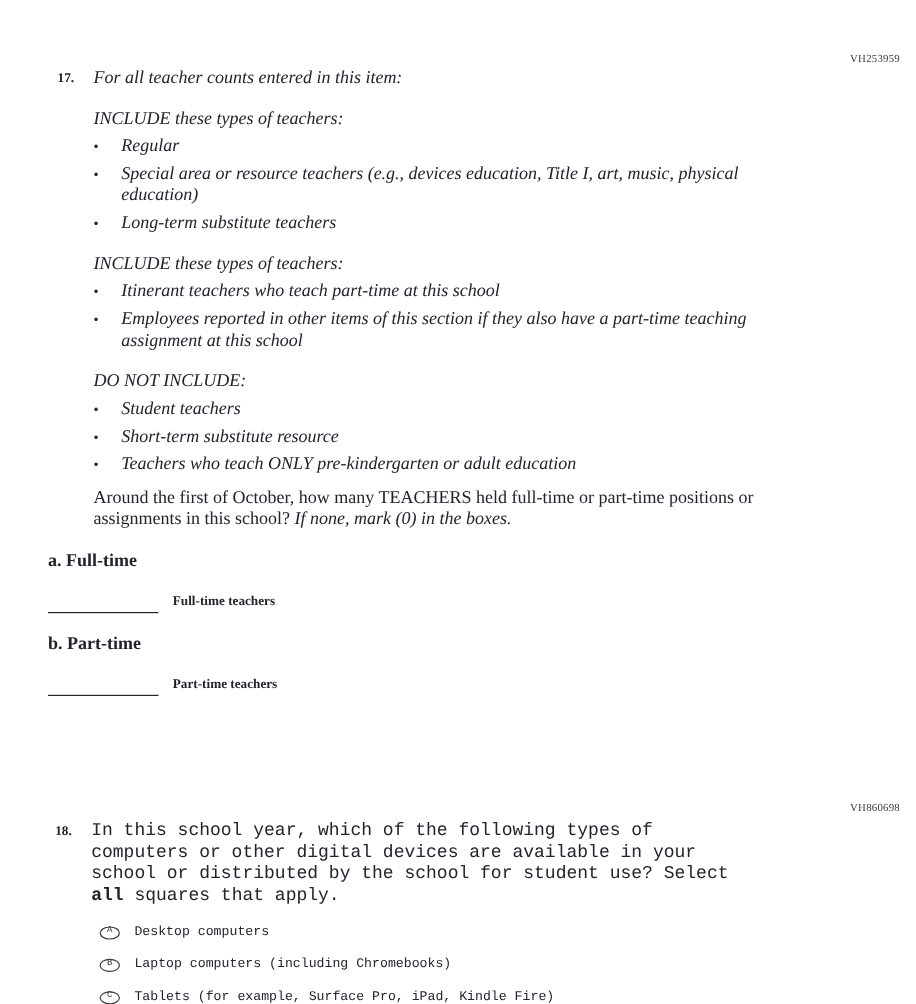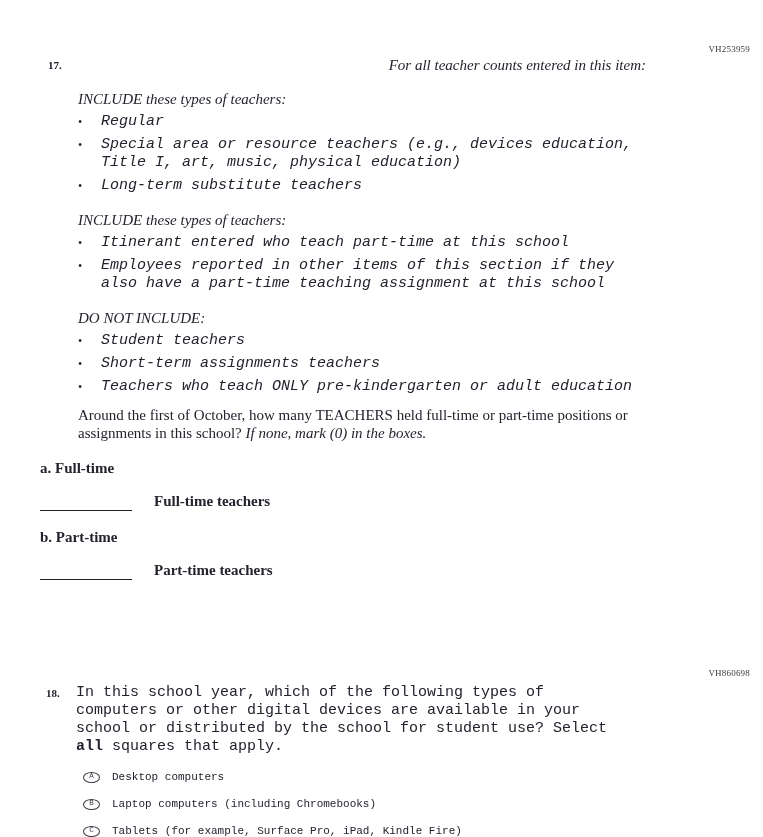--- a/index.html
+++ b/index.html
@@ -21,40 +21,40 @@
   .code-top { top:44px; }
   .code-bottom { top:668px; }
 
   .question { display:flex; }
   .q17 { margin-left:8px; }
   .q-num { width:30px; font-weight:bold; font-size:11px; line-height:18px; flex:none; }
   .q-body { width:568px; font-size:15px; line-height:18px; }
   .q18 { margin-left:6px; margin-top:104px; }
   .q18 .q-body { width:537px;font-family:Liberation Mono, monospace; }
 
-  .italic { font-style:italic;text-align:right; }
+  .italic { font-style:italic; }
   .bold { font-weight:bold; }
 
   .sec-heading { font-style:italic; margin-top:16px; }
   .bullets { margin-top:5px; }
   .bullet { display:flex; margin-bottom:5px; font-style:italic; }
   .bullet:last-child { margin-bottom:0; }
   .bullet .dot { width:12px; flex:none; font-style:normal; font-size:12px; line-height:18px; }
-  .bullet .btxt { flex:1; padding-left:11px;font-family:Liberation Mono, monospace; }
+  .bullet .btxt { flex:1; padding-left:11px; }
 
   .prompt { margin-top:10px; }
 
   .part { margin-left:0; }
   .part-label { font-weight:bold; font-size:15px; line-height:18px; margin-top:17px; }
   .answer-row { display:flex; align-items:flex-end; margin-top:15px; }
   .blank {
     display:inline-block; width:92px; height:16px;
     border-bottom:1.2px solid #23232e; flex:none;
   }
-  .field-label { font-weight:bold; font-size:15px; line-height:19px; margin-left:22px; }
+  .field-label { font-weight:bold; font-size:11px; line-height:19px; margin-left:12px; }
 
   .options { margin-top:12px; }
   .opt { display:flex; align-items:center; margin-bottom:9px; padding-left:7px; }
   .opt:last-child { margin-bottom:0; }
   .oval {
     display:inline-flex; align-items:center; justify-content:center;
     width:17px; height:11px; flex:none;
     border:1px solid #3a3a44; border-radius:50%;
     font-size:7.5px; line-height:1; color:#3a3a44;
   }
@@ -86,37 +86,37 @@
         <div class="bullet">
           <span class="dot">•</span>
           <span class="btxt">Long-term substitute teachers</span>
         </div>
       </div>
 
       <p class="sec-heading">INCLUDE these types of teachers:</p>
       <div class="bullets">
         <div class="bullet">
           <span class="dot">•</span>
-          <span class="btxt">Itinerant entered who teach part-time at this school</span>
+          <span class="btxt">Itinerant teachers who teach part-time at this school</span>
         </div>
         <div class="bullet">
           <span class="dot">•</span>
           <span class="btxt">Employees reported in other items of this section if they also have a part-time teaching assignment at this school</span>
         </div>
       </div>
 
       <p class="sec-heading">DO NOT INCLUDE:</p>
       <div class="bullets">
         <div class="bullet">
           <span class="dot">•</span>
           <span class="btxt">Student teachers</span>
         </div>
         <div class="bullet">
           <span class="dot">•</span>
-          <span class="btxt">Short-term assignments teachers</span>
+          <span class="btxt">Short-term substitute resource</span>
         </div>
         <div class="bullet">
           <span class="dot">•</span>
           <span class="btxt">Teachers who teach ONLY pre-kindergarten or adult education</span>
         </div>
       </div>
 
       <p class="prompt"><span>Around the first of October, how many TEACHERS held full-time or part-time positions or assignments in this school? </span><span class="italic">If none, mark (0) in the boxes.</span></p>
     </div>
   </div>

